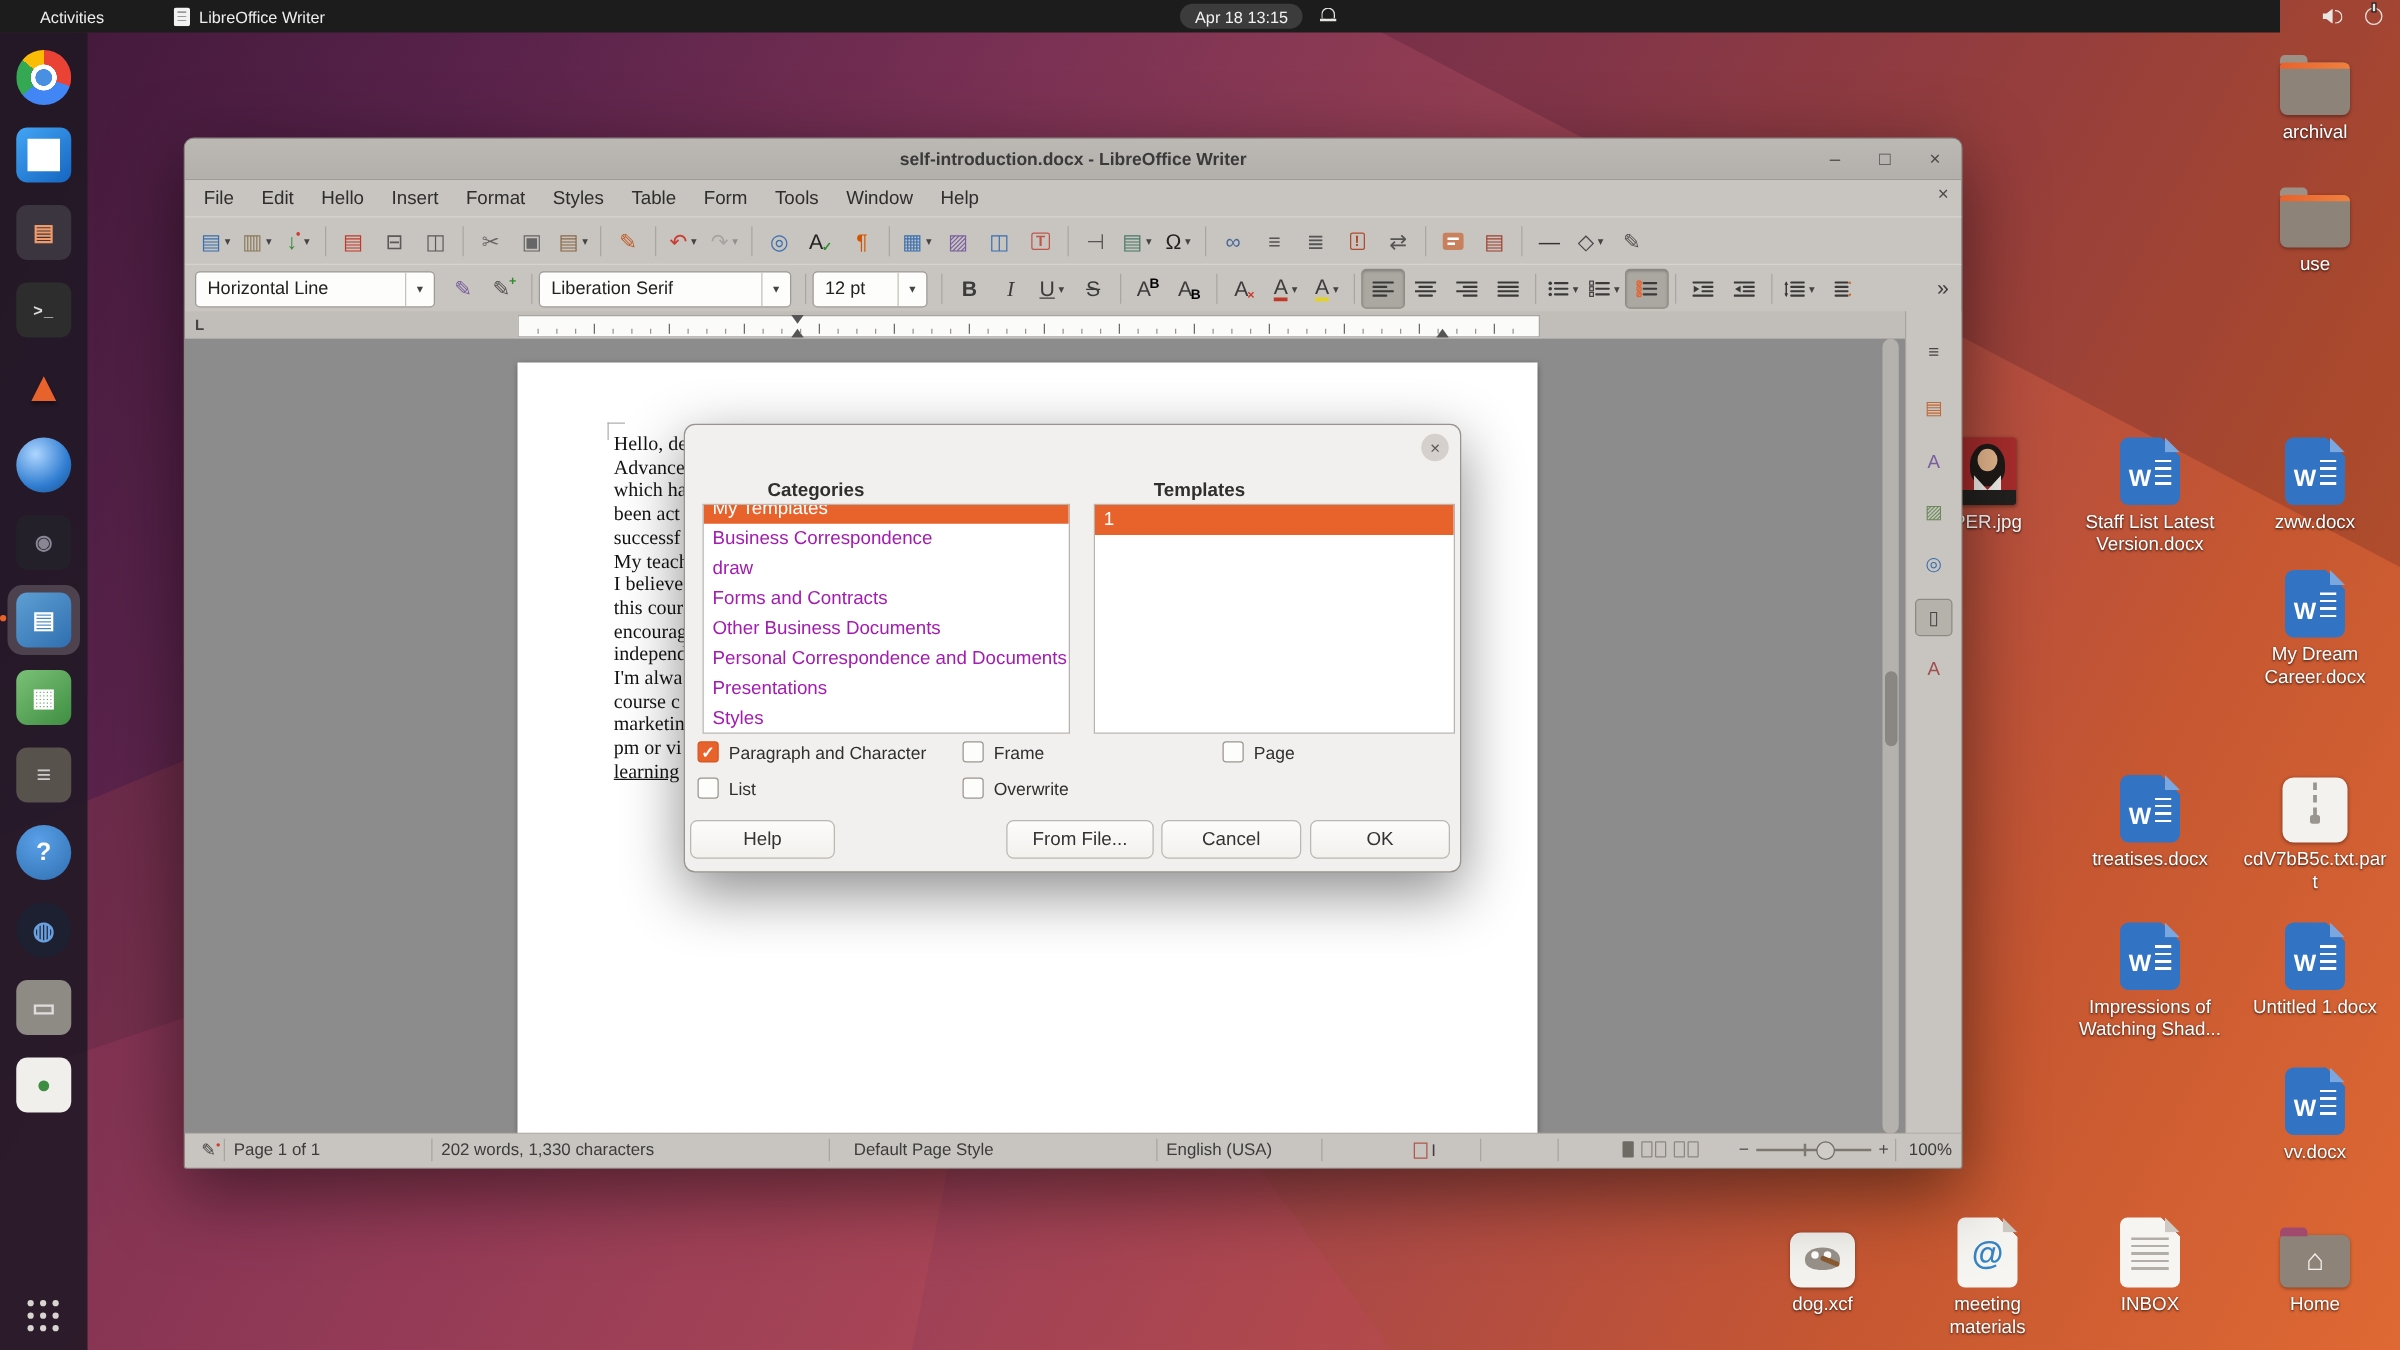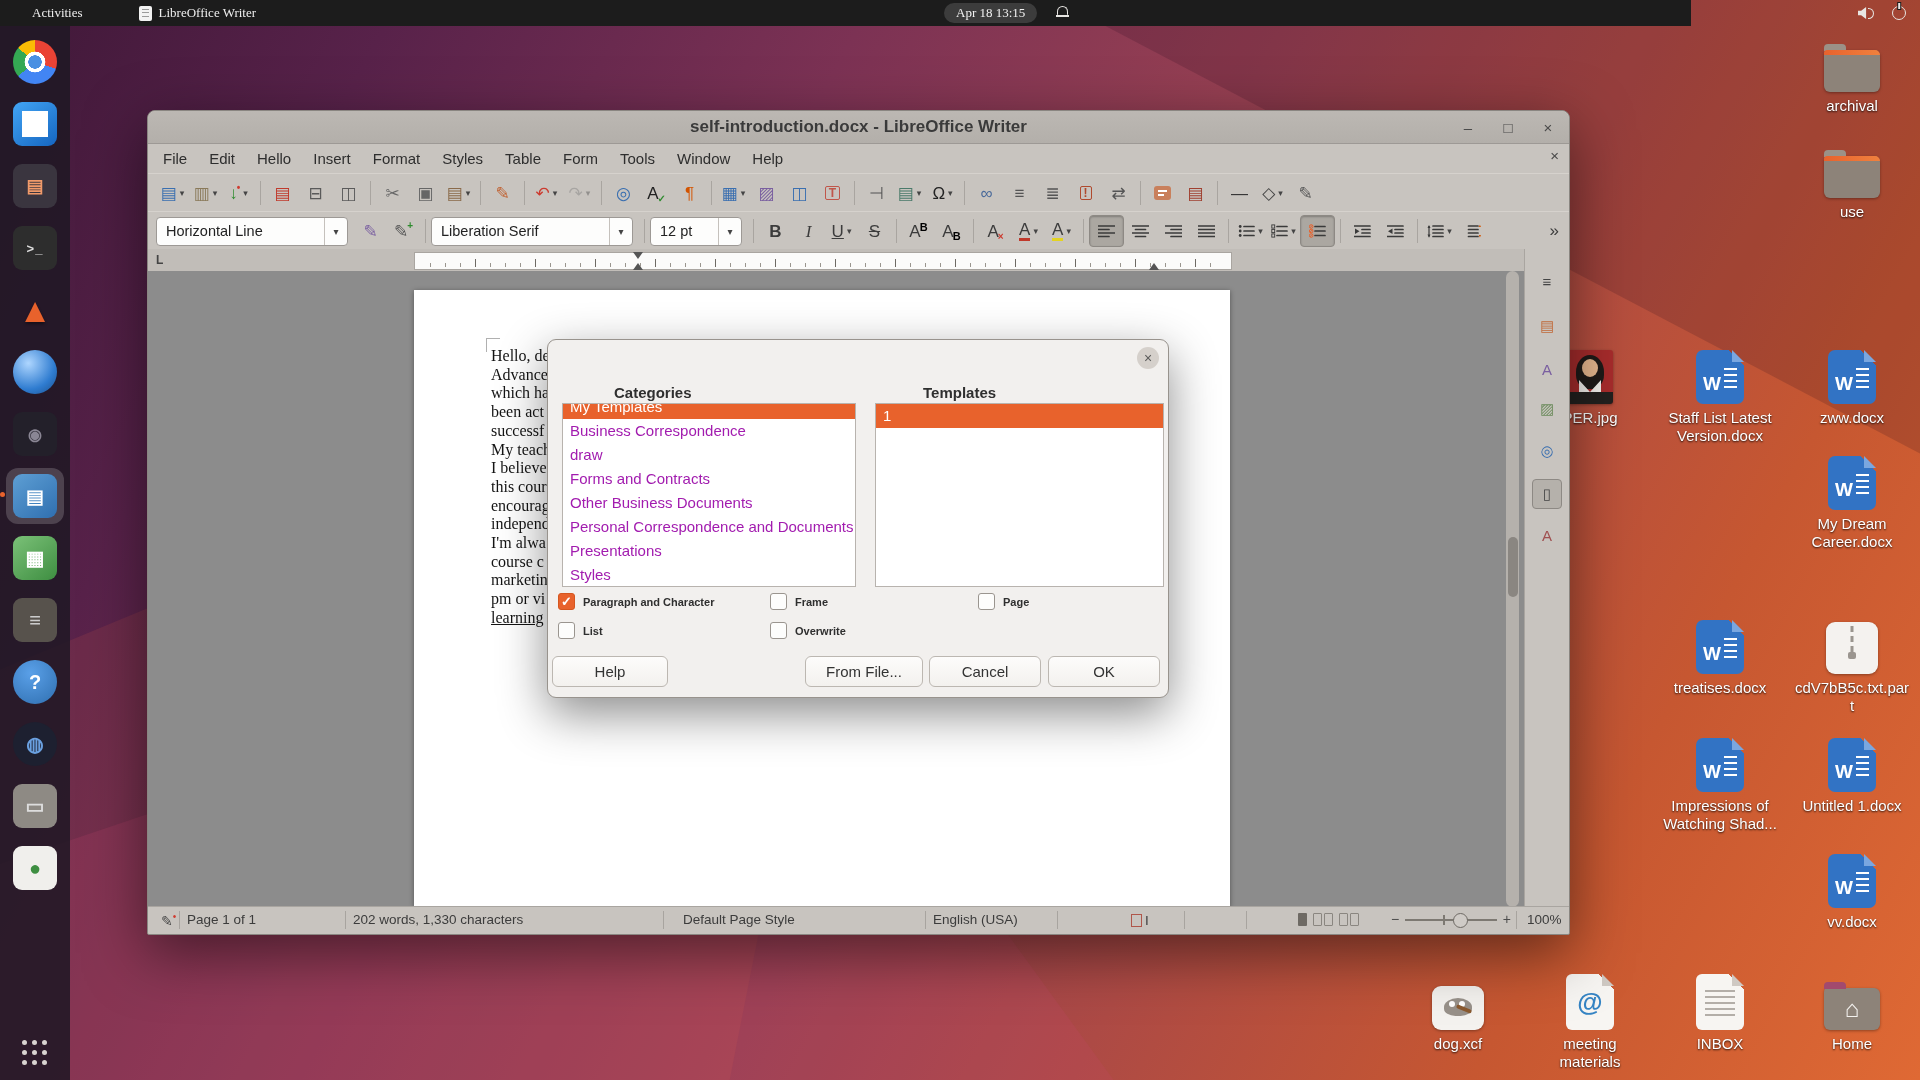--- a/index.html
+++ b/index.html
@@ -7,22 +7,22 @@
   
   #wallpaper{position:absolute;inset:0;
     background:linear-gradient(118deg,#3f1838 0%,#58224a 16%,#7c3254 35%,#974052 52%,#ad4a45 66%,#c65731 82%,#df6934 100%);}
   #wallpaper .facet1{position:absolute;inset:0;background:rgba(235,110,70,.12);
     clip-path:polygon(0 62%,46% 28%,38% 100%,0 100%);}
   #wallpaper .facet2{position:absolute;inset:0;background:rgba(25,0,25,.16);
     clip-path:polygon(55% 0,100% 0,100% 42%);}
   #wallpaper .facet3{position:absolute;inset:0;background:rgba(200,70,110,.18);
     clip-path:polygon(0 80%,40% 56%,58% 100%,0 100%);}
   
-  #topbar{position:absolute;left:0;top:0;width:1691px;height:26px;background:#1c1c1c;z-index:60;
-    color:#eee;font-size:13px;display:flex;align-items:center;font-family:Liberation Serif, serif;}
+  #topbar{position:absolute;left:0;top:0;width:1824px;height:26px;background:#1c1c1c;z-index:60;
+    color:#eee;font-size:13px;display:flex;align-items:center;}
   #topbar .activities{margin-left:24px;padding:0 8px;}
   #topbar .appsec{display:flex;align-items:center;gap:7px;margin-left:48px;}
   .mini-doc{width:13px;height:15px;background:#f2f2f2;border-radius:2px;
     background-image:repeating-linear-gradient(#9a9a9a 0 1px,transparent 1px 3.4px);
     background-size:7px 10px;background-position:3px 3px;background-repeat:no-repeat;}
   #clockpill{position:absolute;left:944px;top:3px;height:20px;padding:0 12px;border-radius:10px;
     background:#3c3c3c;display:flex;align-items:center;font-size:13px;color:#f2f2f2;}
   .bell{position:absolute;left:1056px;top:6px;width:13px;height:13px;}
   .bell::before{content:'';position:absolute;left:1px;top:0;width:9px;height:8px;border:1.5px solid #e8e6e3;border-bottom:none;border-radius:6px 6px 1px 1px;}
   .bell::after{content:'';position:absolute;left:0;top:9px;width:13px;height:1.5px;background:#e8e6e3;}
@@ -94,21 +94,21 @@
   .ic-file::before{content:'';position:absolute;top:0;right:0;width:12px;height:12px;background:#cfc9c3;clip-path:polygon(0 0,100% 100%,0 100%);}
   .ic-mail::after{content:'@';position:absolute;inset:0;display:flex;align-items:center;justify-content:center;color:#3584c4;font-size:26px;font-weight:700;}
   .ic-text::after{content:'';position:absolute;left:9px;right:9px;top:16px;height:26px;
     background:repeating-linear-gradient(#b3aea8 0 2px,rgba(0,0,0,0) 2px 6px);}
   
   #win{position:absolute;left:147px;top:110px;width:1421px;height:823px;z-index:10;
     background:#c8c4bf;border:1px solid #8a8681;border-radius:8px 8px 2px 2px;
     box-shadow:0 18px 60px rgba(0,0,0,.5);}
   #titlebar{position:absolute;left:0;top:0;right:0;height:32px;background:linear-gradient(#bcb8b3,#b3afaa);
     border-bottom:1px solid #9d9995;border-radius:8px 8px 0 0;display:flex;align-items:center;justify-content:center;}
-  #titlebar .ttl{font-size:17px;font-weight:700;color:#3a3a3a;}
+  #titlebar .ttl{font-size:14px;font-weight:700;color:#3a3a3a;}
   .winbtns{position:absolute;right:12px;top:0;height:32px;display:flex;align-items:center;gap:22px;}
   .winbtns span{font-size:15px;color:#4a4a4a;width:18px;text-align:center;}
   #menubar{position:absolute;left:0;top:32px;right:0;height:30px;display:flex;align-items:center;padding-left:4px;}
   .menu-item{padding:3px 11px;font-size:15px;color:#2e2e2e;}
   #menu-close{position:absolute;right:10px;top:36px;font-size:15px;color:#4a4a4a;}
   .tbrow{position:absolute;left:0;right:0;display:flex;align-items:center;padding-left:8px;border-top:1px solid #d6d2cd;}
   #toolbar1{top:62px;height:38px;}
   #toolbar2{top:100px;height:38px;border-bottom:1px solid #aeaaa5;}
   .tb-btn{position:relative;min-width:27px;height:30px;display:inline-flex;align-items:center;justify-content:center;padding:0 3px;border-radius:4px;}
   .tb-btn .g{font-style:normal;font-weight:400;font-size:17px;line-height:1;color:#3c3c3c;}
@@ -187,21 +187,21 @@
   .listbox{position:absolute;top:63px;height:182px;background:#fff;border:1px solid #b8b3ae;overflow:hidden;}
   #cat-list{left:14px;width:292px;} #tpl-list{left:327px;width:287px;}
   #cat-list .inner{margin-top:-9px;}
   .li{height:24px;line-height:24px;padding-left:7px;font-size:15px;color:#a21caf;white-space:nowrap;}
   .li.sel{background:#e8622c;color:#fff;}
   .cbrow{position:absolute;display:flex;align-items:center;gap:8px;}
   .cb{width:17px;height:17px;border:1px solid #9a958f;border-radius:3px;background:#fdfdfc;box-sizing:border-box;
     display:flex;align-items:center;justify-content:center;}
   .cb.checked{background:#e8622c;border-color:#d5561f;}
   .cb.checked::after{content:'✓';color:#fff;font-size:13px;font-weight:700;}
-  .cbrow .cl{font-size:11px;color:#2f2f2f;font-weight:bold;}
+  .cbrow .cl{font-size:14px;color:#2f2f2f;}
   .dbtn{position:absolute;top:316px;height:31px;border:1px solid #bcb7b1;border-radius:6px;
     background:linear-gradient(#fdfcfb,#f3f1ee);font-size:15px;color:#333;display:flex;align-items:center;justify-content:center;}
 </style>
 </head>
 <body>
 
 <div id="wallpaper">
   <div class="facet1"></div>
     <div class="facet2"></div>
     <div class="facet3"></div>

